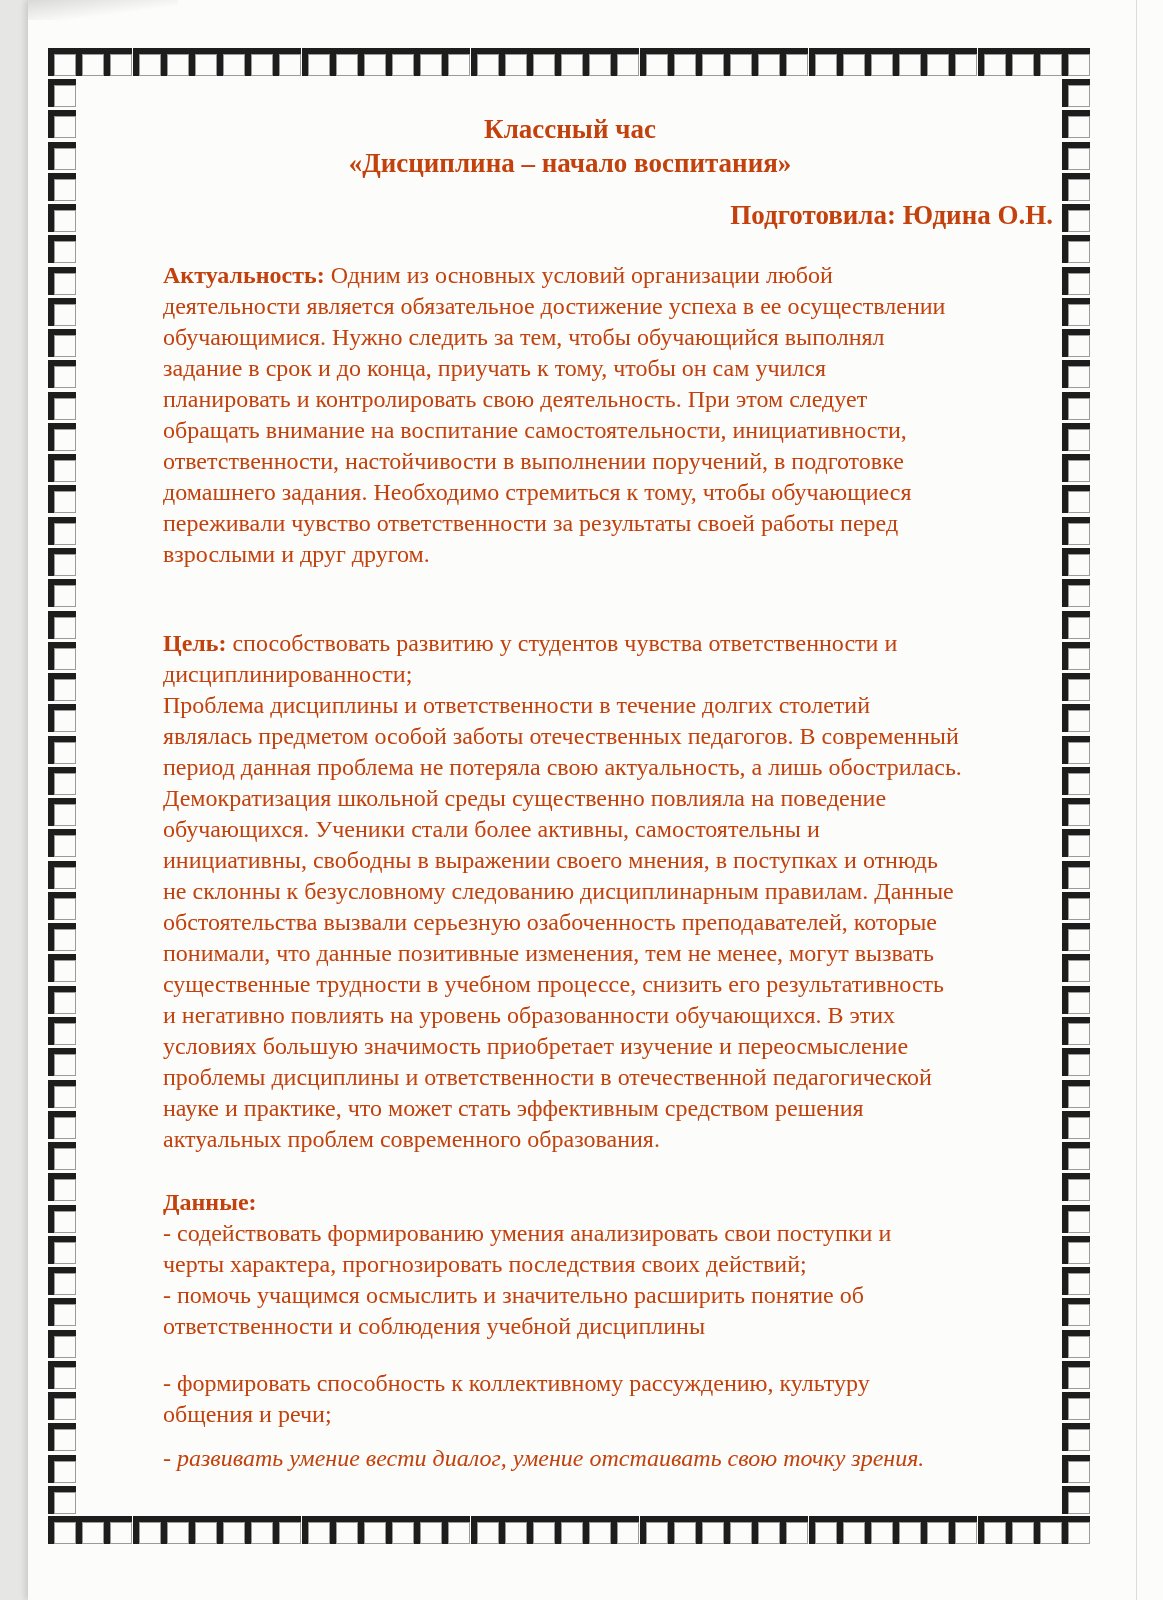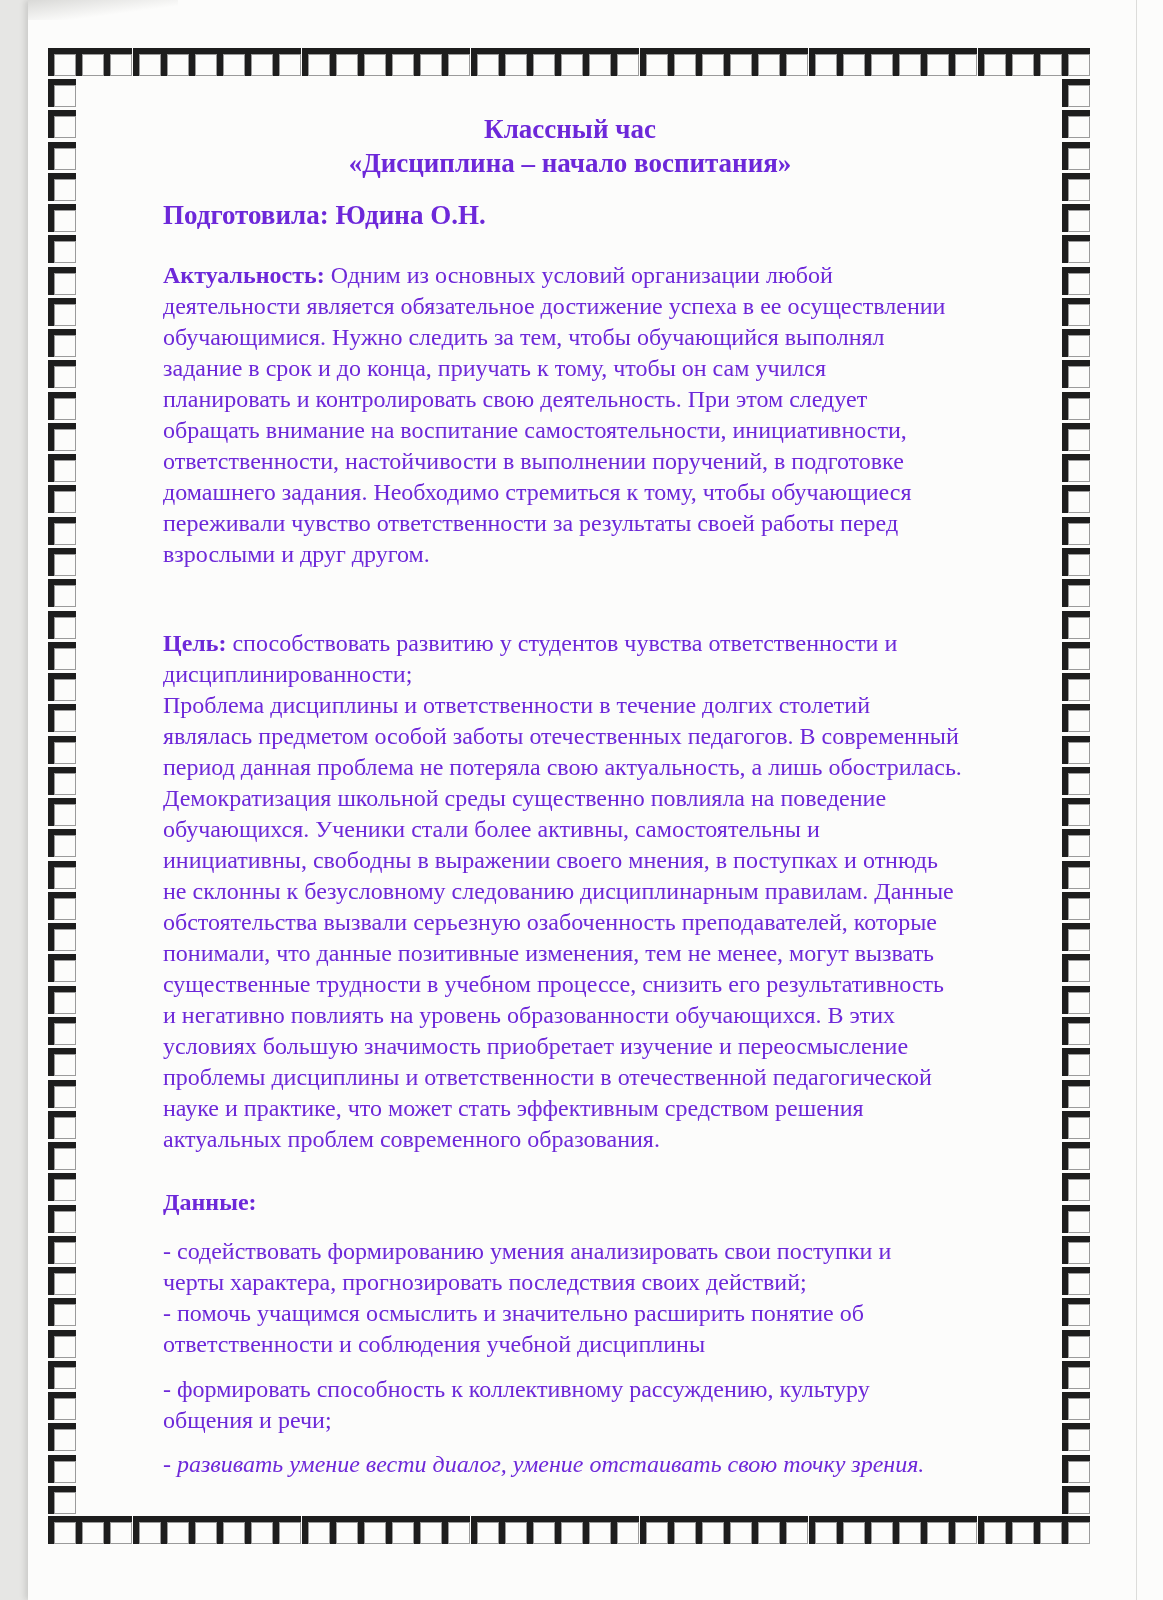--- a/index.html
+++ b/index.html
@@ -36,38 +36,39 @@
     position:absolute;left:6px;top:6px;width:20px;height:20px;
     border:1px solid #9b9b9b;display:block;background:transparent;
   }
   .bu .ga{
     position:absolute;left:0;top:0;width:22px;height:22px;
     border-top:6px solid #1d1d1d;border-left:6px solid #1d1d1d;display:block;
   }
   
   .content{
     position:absolute;left:163px;top:112px;width:890px;
-    color:#6d28d9;
+    color:#c2410c;
   }
   .title{
     font-size:27px;font-weight:bold;line-height:34px;
     text-align:center;padding-right:76px;
   }
   .author{
     margin-top:20px;font-size:27px;font-weight:bold;line-height:30px;
+    text-align:right;
   }
   .body{
     margin:0;white-space:pre-line;
     font-size:24px;line-height:31px;
   }
   .p-relevance{margin-top:30px;}
   .p-goal{margin-top:58px;}
   .p-tasks-heading{margin-top:32px;font-weight:bold;}
-  .p-task1{margin-top:18px;}
-  .p-task2{margin-top:14px;}
+  .p-task1{}
+  .p-task2{margin-top:26px;}
   .p-task3{margin-top:13px;font-style:italic;}
   .lead{font-weight:bold;}
 </style>
 </head>
 <body>
 
 <div class="scan">
   <div class="page"></div>
   <div class="wedge"></div>
   <div class="page-edge"></div>

